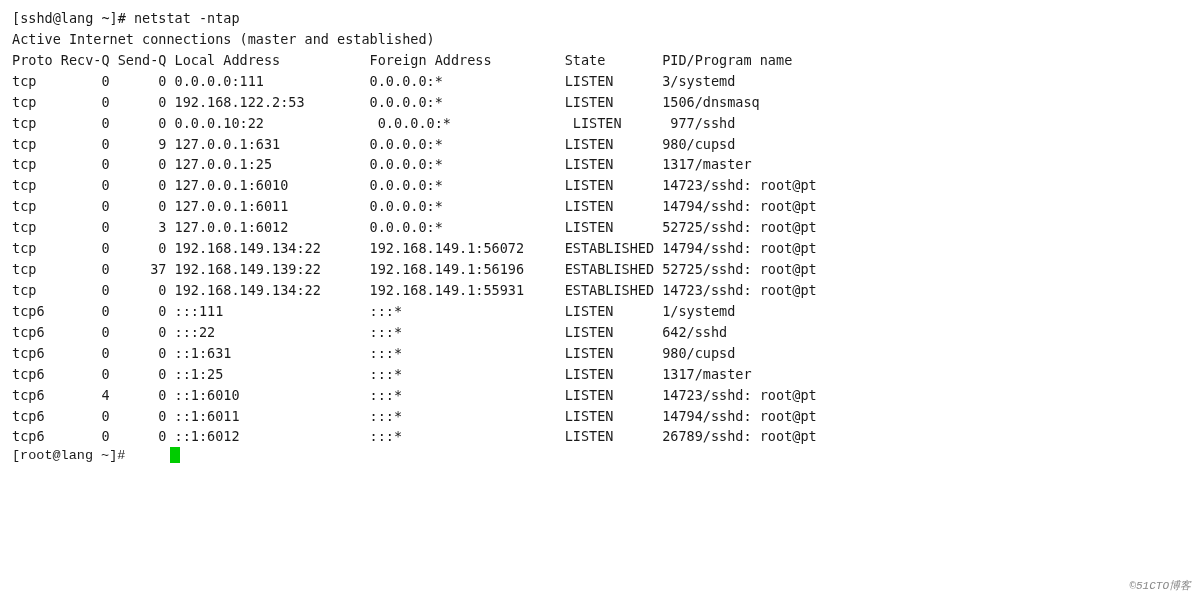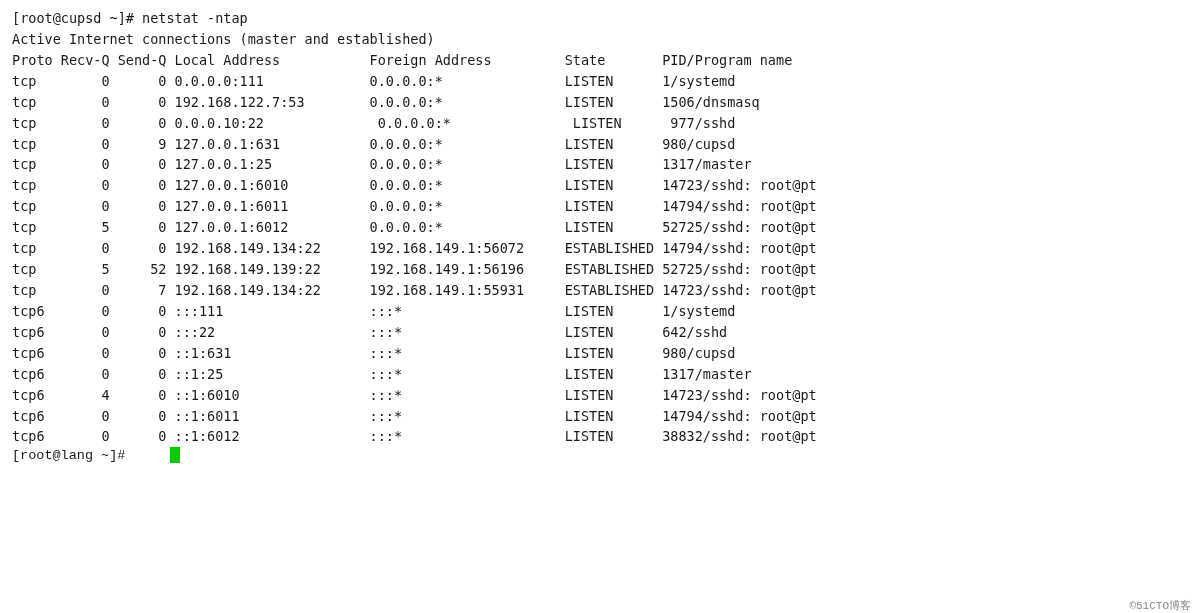--- a/index.html
+++ b/index.html
@@ -29,50 +29,51 @@
     .cursor {
       display: inline-block;
       width: 10px;
       height: 16px;
       background: #00cc00;
       vertical-align: middle;
       margin-left: 1px;
     }
     .watermark {
       position: absolute;
-      bottom: 0;
+      bottom: 20px;
       right: 10px;
       font-size: 11px;
       color: #888;
       font-family: 'Courier New', Courier, monospace;
+      font-style: italic;
     }
   </style>
 </head>
 <body>
 
 <div class="terminal">
-  <pre><span>[root@cupsd ~]# netstat -ntap</span>
+  <pre><span>[sshd@lang ~]# netstat -ntap</span>
 <span>Active Internet connections (master and established)</span>
 <span>Proto Recv-Q Send-Q Local Address           Foreign Address         State       PID/Program name</span>
-<span>tcp        0      0 0.0.0.0:111             0.0.0.0:*               LISTEN      1/systemd</span>
-<span>tcp        0      0 192.168.122.7:53        0.0.0.0:*               LISTEN      1506/dnsmasq</span>
+<span>tcp        0      0 0.0.0.0:111             0.0.0.0:*               LISTEN      3/systemd</span>
+<span>tcp        0      0 192.168.122.2:53        0.0.0.0:*               LISTEN      1506/dnsmasq</span>
 <span>tcp        0      0 0.0.0.10:22              0.0.0.0:*               LISTEN      977/sshd</span>
 <span>tcp        0      9 127.0.0.1:631           0.0.0.0:*               LISTEN      980/cupsd</span>
 <span>tcp        0      0 127.0.0.1:25            0.0.0.0:*               LISTEN      1317/master</span>
 <span>tcp        0      0 127.0.0.1:6010          0.0.0.0:*               LISTEN      14723/sshd: root@pt</span>
 <span>tcp        0      0 127.0.0.1:6011          0.0.0.0:*               LISTEN      14794/sshd: root@pt</span>
-<span>tcp        5      0 127.0.0.1:6012          0.0.0.0:*               LISTEN      52725/sshd: root@pt</span>
+<span>tcp        0      3 127.0.0.1:6012          0.0.0.0:*               LISTEN      52725/sshd: root@pt</span>
 <span>tcp        0      0 192.168.149.134:22      192.168.149.1:56072     ESTABLISHED 14794/sshd: root@pt</span>
-<span>tcp        5     52 192.168.149.139:22      192.168.149.1:56196     ESTABLISHED 52725/sshd: root@pt</span>
-<span>tcp        0      7 192.168.149.134:22      192.168.149.1:55931     ESTABLISHED 14723/sshd: root@pt</span>
+<span>tcp        0     37 192.168.149.139:22      192.168.149.1:56196     ESTABLISHED 52725/sshd: root@pt</span>
+<span>tcp        0      0 192.168.149.134:22      192.168.149.1:55931     ESTABLISHED 14723/sshd: root@pt</span>
 <span>tcp6       0      0 :::111                  :::*                    LISTEN      1/systemd</span>
 <span>tcp6       0      0 :::22                   :::*                    LISTEN      642/sshd</span>
 <span>tcp6       0      0 ::1:631                 :::*                    LISTEN      980/cupsd</span>
 <span>tcp6       0      0 ::1:25                  :::*                    LISTEN      1317/master</span>
 <span>tcp6       4      0 ::1:6010                :::*                    LISTEN      14723/sshd: root@pt</span>
 <span>tcp6       0      0 ::1:6011                :::*                    LISTEN      14794/sshd: root@pt</span>
-<span>tcp6       0      0 ::1:6012                :::*                    LISTEN      38832/sshd: root@pt</span></pre>
+<span>tcp6       0      0 ::1:6012                :::*                    LISTEN      26789/sshd: root@pt</span></pre>
   <div class="prompt-line">
     <span>[root@lang ~]# </span>
       <span class="cursor"></span>
   </div>
   <div class="watermark">©51CTO博客</div>
 </div>
 
 </body></html>

